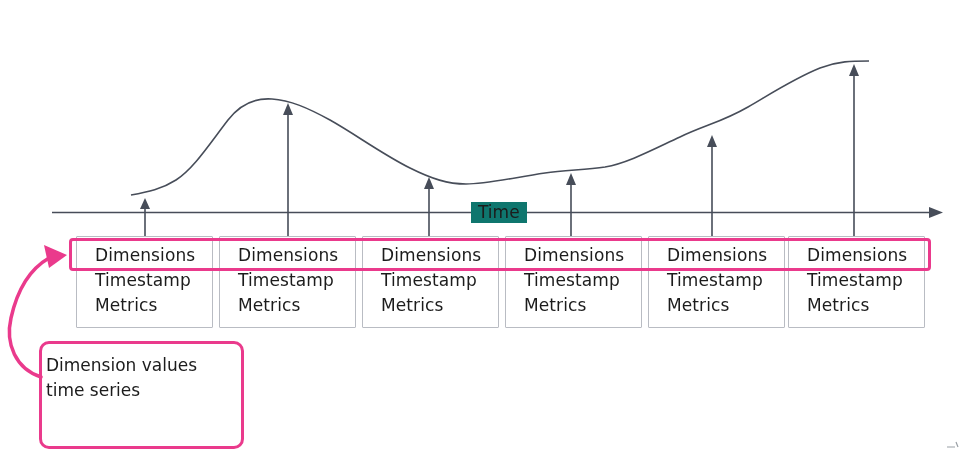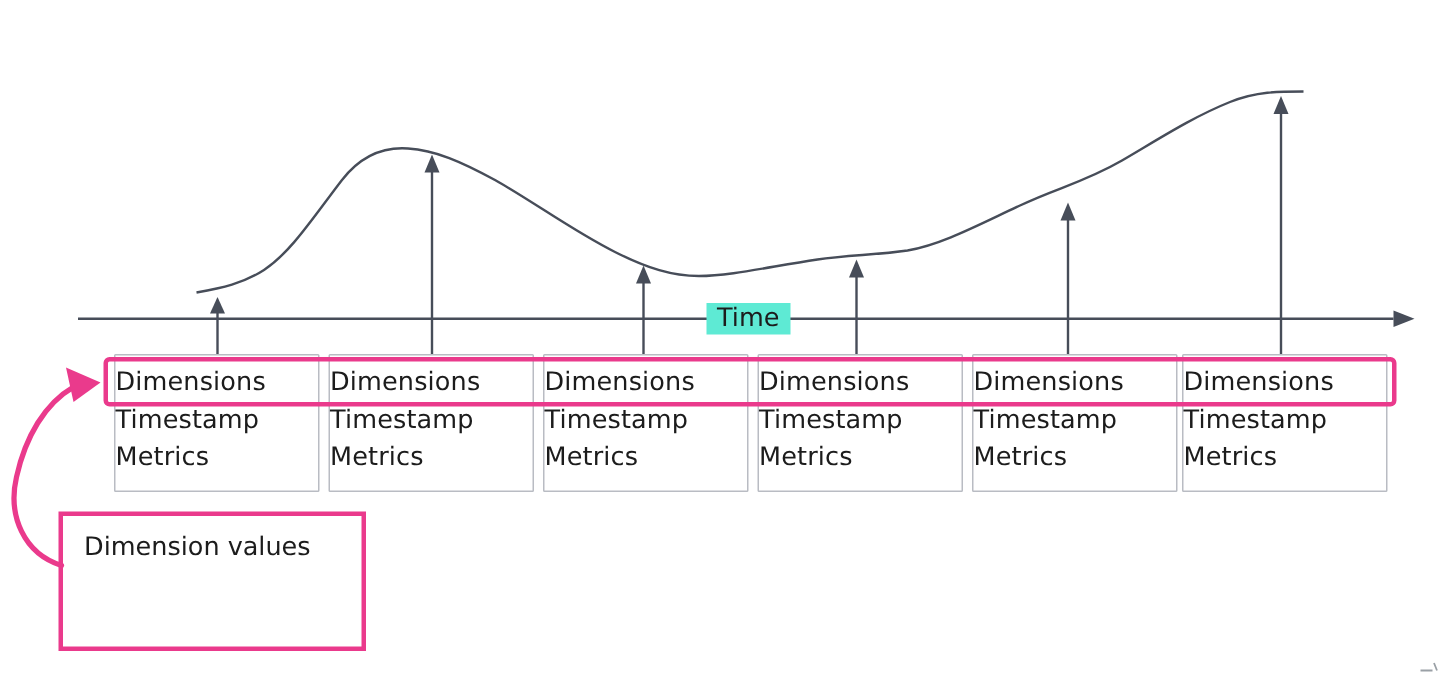--- a/index.html
+++ b/index.html
@@ -4,37 +4,37 @@
 <style>
   html,body{margin:0;padding:0;background:#fff;}
   .canvas{
     position:relative;width:964px;height:450px;background:#ffffff;
     font-family:"DejaVu Sans","Liberation Sans",sans-serif;color:#1c1c1c;
     overflow:hidden;
   }
   .diagram-svg{position:absolute;left:0;top:0;z-index:3;pointer-events:none;}
   .axis-label{
     position:absolute;left:471px;top:202px;z-index:5;
-    background:#5eead4;padding:0 7px;font-size:17px;color:#1c1c1c;line-height:21px;
+    background:#0f766e;padding:0 7px;font-size:17px;color:#1c1c1c;line-height:21px;
   }
   .record-box{
     position:absolute;top:236px;width:137px;height:92px;box-sizing:border-box;
     background:#ffffff;border:1.5px solid #b9bcc3;border-radius:1px;
-    padding:6px 0;z-index:1;font-size:17px;line-height:25px;letter-spacing:0.1px;
+    padding:6px 18px;z-index:1;font-size:17px;line-height:25px;letter-spacing:0.1px;
   }
   .record-box span{display:block;white-space:nowrap;}
   .b1{left:76px;} .b2{left:219px;} .b3{left:362px;} .b4{left:505px;} .b5{left:648px;} .b6{left:788px;}
   .dim-highlight{
     position:absolute;left:69px;top:238px;width:862px;height:33px;box-sizing:border-box;
     border:3.5px solid #ea3a8c;border-radius:4px;z-index:2;background:transparent;
   }
   .callout{
-    position:absolute;left:39px;top:341px;width:205px;height:93px;box-sizing:border-box;
-    background:#ffffff;border:3.5px solid #ea3a8c;border-radius:0;
-    padding:9px 14px;z-index:2;font-size:17px;line-height:25px;
+    position:absolute;left:39px;top:341px;width:205px;height:108px;box-sizing:border-box;
+    background:#ffffff;border:3.5px solid #ea3a8c;border-radius:10px;
+    padding:9px 4px;z-index:2;font-size:17px;line-height:25px;
   }
   .callout span{display:block;white-space:nowrap;}
 </style>
 </head>
 <body>
 
 <div class="canvas">
 
   <svg class="diagram-svg" width="964" height="450" viewBox="0 0 964 450">
 
@@ -116,15 +116,16 @@
   <div class="record-box b6">
     <span>Dimensions</span>
     <span>Timestamp</span>
     <span>Metrics</span>
   </div>
 
   <div class="dim-highlight"></div>
 
   <div class="callout">
     <span>Dimension values</span>
+    <span>time series</span>
   </div>
 
 </div>
 
 </body></html>

